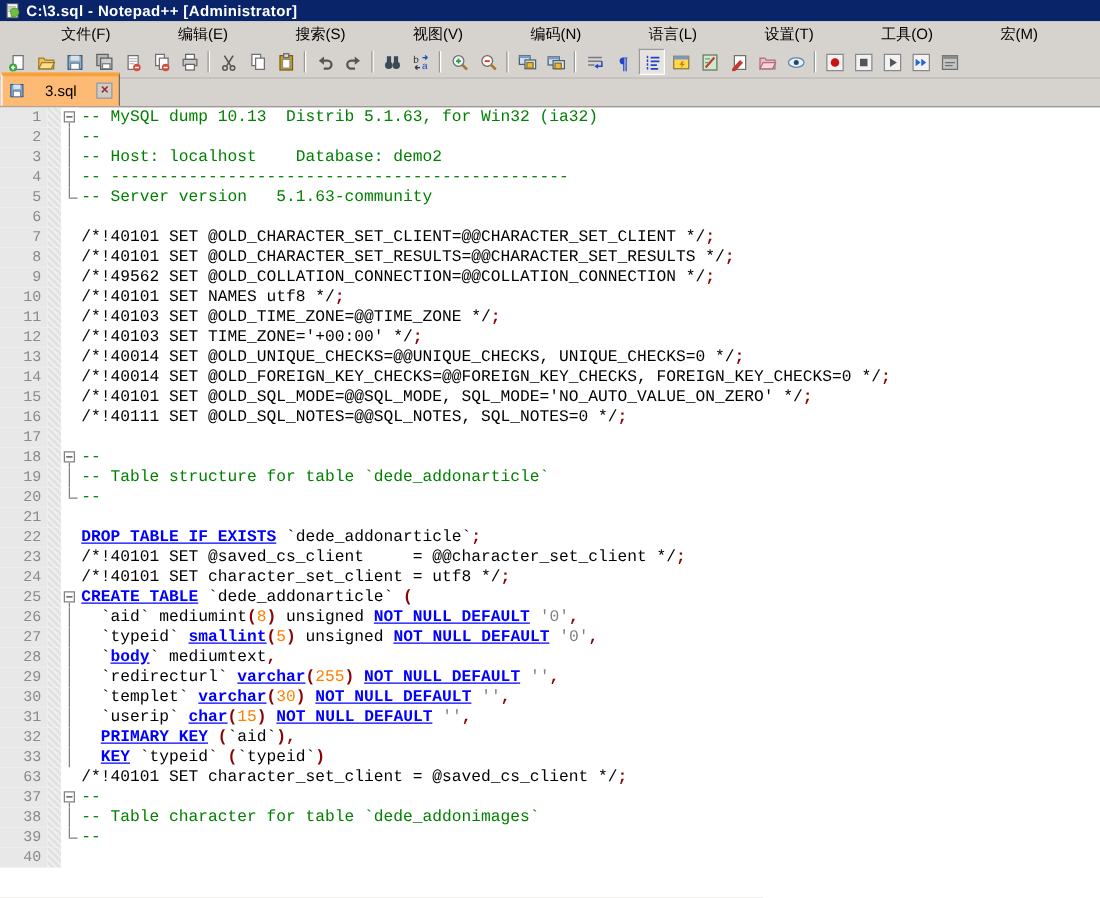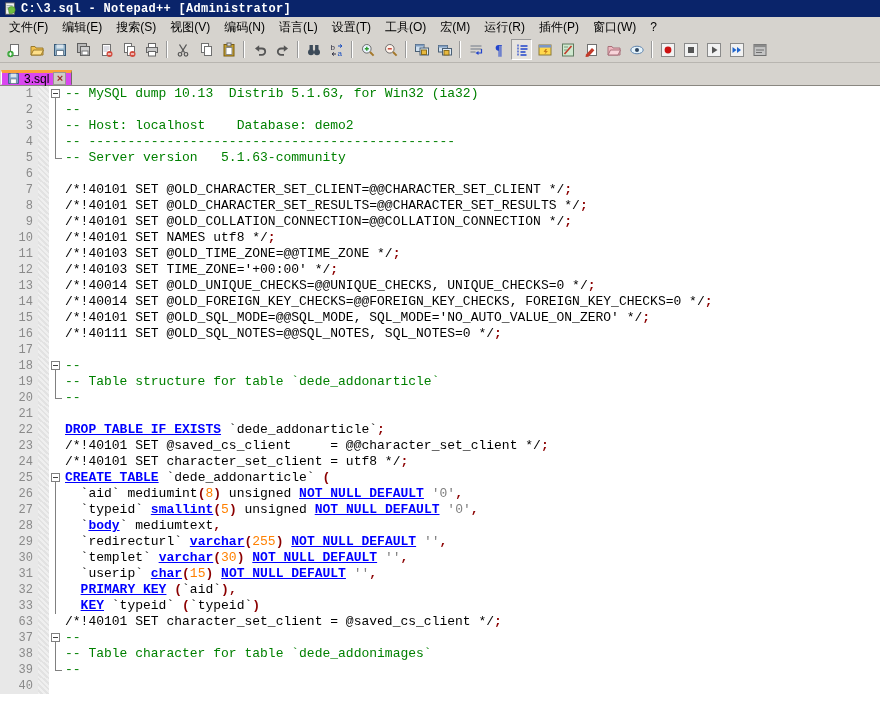--- a/index.html
+++ b/index.html
@@ -4,40 +4,40 @@
 <style>
   * { margin:0; padding:0; box-sizing:border-box; }
   html,body { width:880px; height:718px; overflow:hidden; }
   body { font-family:"Liberation Sans", sans-serif; background:#d6d3ce; }
   #window { width:880px; height:718px; display:flex; flex-direction:column; }
 
   
   .titlebar { height:17px; background:#0a246a; display:flex; align-items:center; padding:0 3px; flex:0 0 auto; }
   .titlebar .appicon { width:14px; height:14px; margin-right:4px; }
   .titlebar .title { color:#fff; font-weight:bold; font-size:12px; white-space:nowrap;
-                     font-family:Liberation Mono, monospace; letter-spacing:.3px; }
+                     font-family:Liberation Sans, sans-serif; letter-spacing:.3px; }
 
   
   .menubar { height:20px; display:flex; align-items:center; background:#d6d3ce; padding-left:2px; flex:0 0 auto; }
-  .menu-item { font-size:12px; color:#000; padding:2px 7px; white-space:nowrap; cursor:default; }
+  .menu-item { font-size:12px; color:#000; padding:2px 7px; white-space:nowrap; cursor:default;margin-left:40px; }
 
   
   .toolbar { height:26px; display:flex; align-items:center; background:#d6d3ce; padding-left:2px; flex:0 0 auto;
              border-bottom:1px solid #b8b5b0; }
   .tbtn { width:21px; height:21px; display:flex; align-items:center; justify-content:center;
           border:1px solid transparent; margin:0 1px; }
   .tbtn.pressed { background:#e7e4df; border-color:#9a9a9a #ffffff #ffffff #9a9a9a; }
   .tbsep { width:0; height:17px; border-left:1px solid #9a9a9a; border-right:1px solid #ffffff; margin:0 3px; }
   .tbtn svg { display:block; }
 
   
   .tabbar { height:23px; background:#d6d3ce; display:flex; align-items:flex-end; padding-left:1px; flex:0 0 auto;
             border-bottom:1px solid #8a8781; }
-  .tab { height:15px; display:flex; align-items:center; gap:4px; padding:0 5px;
-         background:#d946ef; border:1px solid; border-color:#ffffff #6e6b66 transparent #ffffff;
+  .tab { height:27px; display:flex; align-items:center; gap:16px; padding:0 5px;
+         background:#fdba74; border:1px solid; border-color:#ffffff #6e6b66 transparent #ffffff;
          border-top:3px solid #f9a23c; position:relative; cursor:default; }
   .tab .tab-label { font-size:12px; color:#000; white-space:nowrap; }
   .tab .tab-close { width:13px; height:13px; border:1px solid #9a9792; background:#cfccc6;
                     display:flex; align-items:center; justify-content:center;
                     color:#9c2b2b; font-size:11px; font-weight:bold; line-height:1; }
 
   
   .editor { flex:1 1 auto; background:#ffffff; overflow:hidden; position:relative;
             font-family:"Liberation Mono","DejaVu Sans Mono",monospace; font-size:13px; }
   .code-row { height:16px; display:flex; align-items:stretch; white-space:pre; }
@@ -340,21 +340,21 @@
 
   <div class="editor" id="code-area">
       <div class="code-row"><div class="ln">1</div><div class="bm"></div><div class="fm"><div class="vline-b"></div><div class="fbox"></div></div><div class="ct"><span class="sg-cm">-- MySQL dump 10.13  Distrib 5.1.63, for Win32 (ia32)</span></div></div>
       <div class="code-row"><div class="ln">2</div><div class="bm"></div><div class="fm"><div class="vline"></div></div><div class="ct"><span class="sg-cm">--</span></div></div>
       <div class="code-row"><div class="ln">3</div><div class="bm"></div><div class="fm"><div class="vline"></div></div><div class="ct"><span class="sg-cm">-- Host: localhost    Database: demo2</span></div></div>
       <div class="code-row"><div class="ln">4</div><div class="bm"></div><div class="fm"><div class="vline"></div></div><div class="ct"><span class="sg-cm">-- -----------------------------------------------</span></div></div>
       <div class="code-row"><div class="ln">5</div><div class="bm"></div><div class="fm"><div class="vline-t"></div><div class="stub"></div></div><div class="ct"><span class="sg-cm">-- Server version   5.1.63-community</span></div></div>
       <div class="code-row"><div class="ln">6</div><div class="bm"></div><div class="fm"></div><div class="ct"></div></div>
       <div class="code-row"><div class="ln">7</div><div class="bm"></div><div class="fm"></div><div class="ct"><span class="sg-d">/*!40101 SET @OLD_CHARACTER_SET_CLIENT=@@CHARACTER_SET_CLIENT */</span><span class="sg-o">;</span></div></div>
       <div class="code-row"><div class="ln">8</div><div class="bm"></div><div class="fm"></div><div class="ct"><span class="sg-d">/*!40101 SET @OLD_CHARACTER_SET_RESULTS=@@CHARACTER_SET_RESULTS */</span><span class="sg-o">;</span></div></div>
-      <div class="code-row"><div class="ln">9</div><div class="bm"></div><div class="fm"></div><div class="ct"><span class="sg-d">/*!40101 SET @OLD_COLLATION_CONNECTION=@@COLLATION_CONNECTION */</span><span class="sg-o">;</span></div></div>
+      <div class="code-row"><div class="ln">9</div><div class="bm"></div><div class="fm"></div><div class="ct"><span class="sg-d">/*!49562 SET @OLD_COLLATION_CONNECTION=@@COLLATION_CONNECTION */</span><span class="sg-o">;</span></div></div>
       <div class="code-row"><div class="ln">10</div><div class="bm"></div><div class="fm"></div><div class="ct"><span class="sg-d">/*!40101 SET NAMES utf8 */</span><span class="sg-o">;</span></div></div>
       <div class="code-row"><div class="ln">11</div><div class="bm"></div><div class="fm"></div><div class="ct"><span class="sg-d">/*!40103 SET @OLD_TIME_ZONE=@@TIME_ZONE */</span><span class="sg-o">;</span></div></div>
       <div class="code-row"><div class="ln">12</div><div class="bm"></div><div class="fm"></div><div class="ct"><span class="sg-d">/*!40103 SET TIME_ZONE='+00:00' */</span><span class="sg-o">;</span></div></div>
       <div class="code-row"><div class="ln">13</div><div class="bm"></div><div class="fm"></div><div class="ct"><span class="sg-d">/*!40014 SET @OLD_UNIQUE_CHECKS=@@UNIQUE_CHECKS, UNIQUE_CHECKS=0 */</span><span class="sg-o">;</span></div></div>
       <div class="code-row"><div class="ln">14</div><div class="bm"></div><div class="fm"></div><div class="ct"><span class="sg-d">/*!40014 SET @OLD_FOREIGN_KEY_CHECKS=@@FOREIGN_KEY_CHECKS, FOREIGN_KEY_CHECKS=0 */</span><span class="sg-o">;</span></div></div>
       <div class="code-row"><div class="ln">15</div><div class="bm"></div><div class="fm"></div><div class="ct"><span class="sg-d">/*!40101 SET @OLD_SQL_MODE=@@SQL_MODE, SQL_MODE='NO_AUTO_VALUE_ON_ZERO' */</span><span class="sg-o">;</span></div></div>
       <div class="code-row"><div class="ln">16</div><div class="bm"></div><div class="fm"></div><div class="ct"><span class="sg-d">/*!40111 SET @OLD_SQL_NOTES=@@SQL_NOTES, SQL_NOTES=0 */</span><span class="sg-o">;</span></div></div>
       <div class="code-row"><div class="ln">17</div><div class="bm"></div><div class="fm"></div><div class="ct"></div></div>
       <div class="code-row"><div class="ln">18</div><div class="bm"></div><div class="fm"><div class="vline-b"></div><div class="fbox"></div></div><div class="ct"><span class="sg-cm">--</span></div></div>
       <div class="code-row"><div class="ln">19</div><div class="bm"></div><div class="fm"><div class="vline"></div></div><div class="ct"><span class="sg-cm">-- Table structure for table `dede_addonarticle`</span></div></div>

